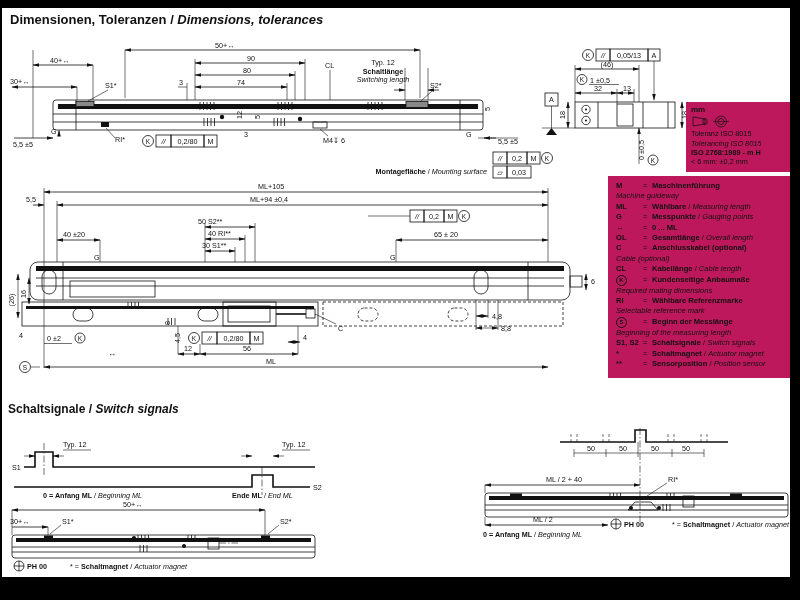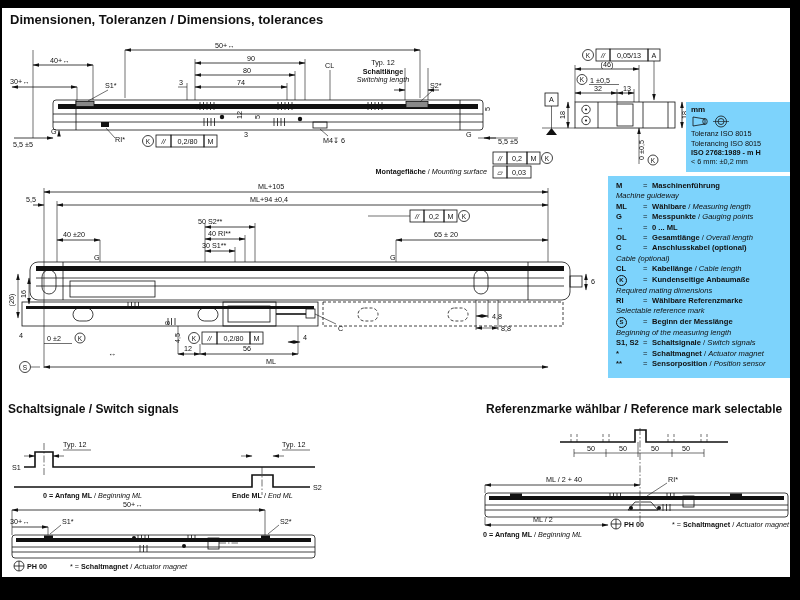--- a/index.html
+++ b/index.html
@@ -2,22 +2,22 @@
 <html><head>
 <meta charset="utf-8">
 <style>
   html,body{margin:0;padding:0}
   body{width:800px;height:600px;background:#000;position:relative;overflow:hidden;
        font-family:"Liberation Sans",sans-serif;color:#111}
   .paper{position:absolute;left:2px;top:8px;width:788px;height:569px;background:#fff}
   .abs{position:absolute}
   .h1{font-size:13px;font-weight:bold;white-space:nowrap}
   .h2{font-size:12px;font-weight:bold;white-space:nowrap}
-  .it{}
-  .graybox{background:#7dd3fc;box-sizing:border-box}
+  .it{font-style:italic}
+  .graybox{background:#be185d;box-sizing:border-box}
   .tolbox{left:684px;top:94px;width:104px;height:70px;padding:3px 5px;font-size:7.3px;line-height:9.3px}
   .tolbox .u{font-weight:bold;font-size:8px}
   .legend{left:606px;top:168px;width:182px;height:202px;padding:5px 3px 3px 8px;
           font-size:7.6px;line-height:10.4px}
   .lgrow{display:flex}
   .lgsym{width:27px;flex:none;font-weight:bold}
   .lgeq{width:9px;flex:none}
   .lgtxt{flex:1;white-space:nowrap}
   .lgde{font-weight:bold}
   .lgen{font-style:italic}
@@ -438,23 +438,20 @@
       <line x1="468" y1="138" x2="480" y2="138" marker-start="url(#ar3)" marker-end="url(#ar3)" class="thin"></line>
       <text x="484" y="141">4,8</text>
       <line x1="468" y1="150" x2="490" y2="150" marker-start="url(#ar3)" marker-end="url(#ar3)" class="thin"></line>
       <text x="493" y="153">8,8</text>
     </g>
   </svg>
 
   <div class="abs h2" style="left:6px;top:394px">
     <span>Schaltsignale</span><span>&nbsp;/&nbsp;</span><span class="it">Switch signals</span>
   </div>
-  <div class="abs h2" style="left:484px;top:394px">
-    <span>Referenzmarke wählbar</span><span>&nbsp;/&nbsp;</span><span class="it">Reference mark selectable</span>
-  </div>
 
   <svg class="abs" style="left:6px;top:417px" width="330" height="80" viewBox="0 0 330 80">
     <defs>
       <marker id="ar4" markerWidth="9" markerHeight="6" refX="6" refY="1.8" orient="auto-start-reverse" markerUnits="userSpaceOnUse">
         <path d="M0,0L6.5,1.8L0,3.6Z" class="f"></path>
       </marker>
     </defs>
     <text x="4" y="45">S1</text>
     <polyline points="16,42 27,42 27,27 45,27 45,42 307,42" class="thick"></polyline>
     <line x1="36" y1="18" x2="36" y2="52" class="dashdot thin"></line>

